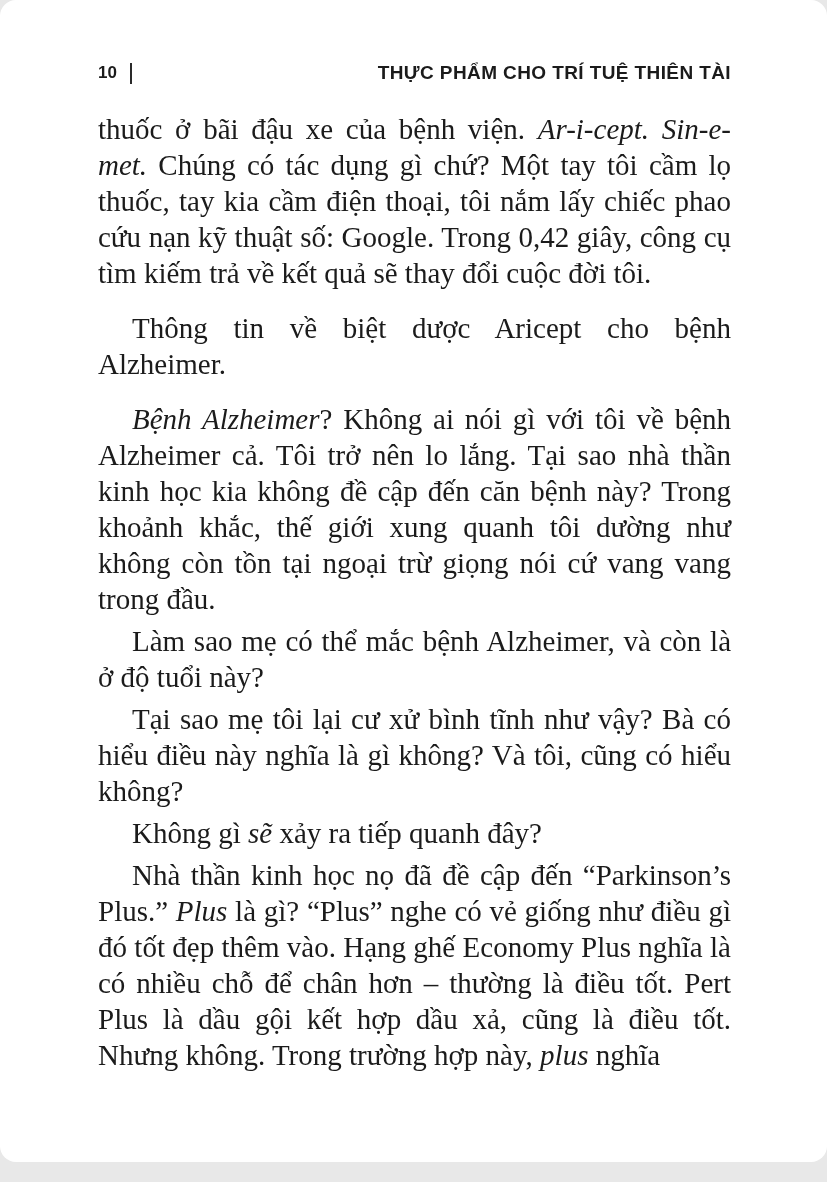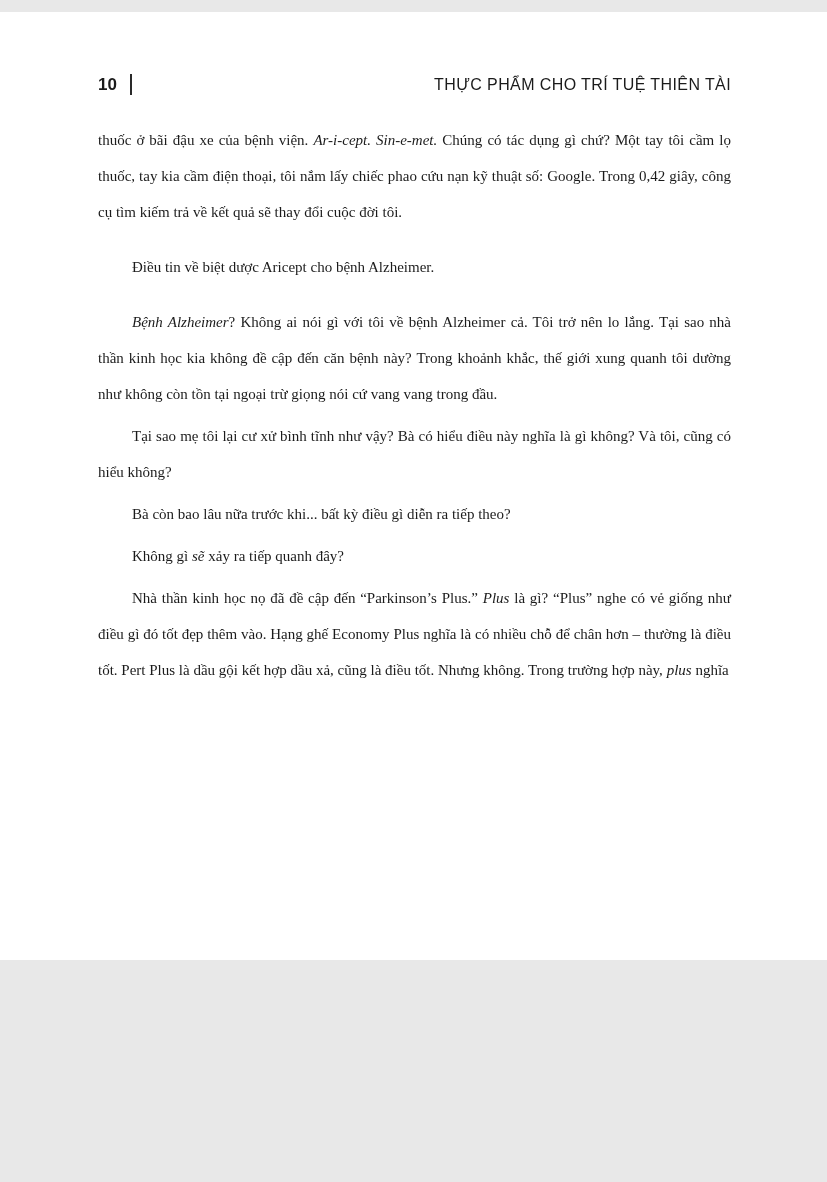--- a/index.html
+++ b/index.html
@@ -3,28 +3,29 @@
 <meta charset="utf-8">
 <style>
   html, body {
     margin: 0;
     padding: 0;
     background: #e8e8e8;
   }
   .page {
     position: relative;
     width: 827px;
-    height: 948px;
-    margin: 12px auto;
+    height: 1162px;
+    margin: 0 auto;
     background: #ffffff;
     box-sizing: border-box;
     padding: 62px 96px 0 98px;
     font-family: "Liberation Serif", serif;
     color: #1b1b1b;
     overflow: hidden;
+    border-radius: 16px;
   }
   .page-header {
     display: flex;
     justify-content: space-between;
     align-items: center;
     margin-bottom: 27px;
   }
   .page-number-wrap {
     display: flex;
     align-items: center;
@@ -37,31 +38,31 @@
   }
   .header-divider {
     display: inline-block;
     width: 2px;
     height: 21px;
     background: #2a2a2a;
     margin-left: 13px;
   }
   .running-title {
     font-family: "Liberation Sans", sans-serif;
-    font-weight: 400;
-    font-size: 16px;
+    font-weight: 700;
+    font-size: 19px;
     letter-spacing: 0.4px;
     color: #1b1b1b;
   }
   .content {
     
   }
   .para {
     margin: 0;
-    font-size: 15px;
+    font-size: 29px;
     line-height: 36px;
     text-align: justify;
     text-justify: inter-word;
   }
   .para + .para {
     margin-top: 6px;
   }
   .para.space-before {
     margin-top: 19px;
   }
@@ -78,20 +79,20 @@
 <div class="page">
   <header class="page-header">
     <div class="page-number-wrap">
       <span class="page-number">10</span>
       <span class="header-divider"></span>
     </div>
     <div class="running-title">THỰC PHẨM CHO TRÍ TUỆ THIÊN TÀI</div>
   </header>
   <main class="content" id="content">
       <p class="para"><span>thuốc ở bãi đậu xe của bệnh viện. </span><em>Ar-i-cept. Sin-e-met.</em><span> Chúng có tác dụng gì chứ? Một tay tôi cầm lọ thuốc, tay kia cầm điện thoại, tôi nắm lấy chiếc phao cứu nạn kỹ thuật số: Google. Trong 0,42 giây, công cụ tìm kiếm trả về kết quả sẽ thay đổi cuộc đời tôi.</span></p>
-      <p class="para indent space-before"><span>Điều tin về biệt dược Aricept cho bệnh Alzheimer.</span></p>
+      <p class="para indent space-before"><span>Thông tin về biệt dược Aricept cho bệnh Alzheimer.</span></p>
       <p class="para indent space-before"><em>Bệnh Alzheimer</em><span>? Không ai nói gì với tôi về bệnh Alzheimer cả. Tôi trở nên lo lắng. Tại sao nhà thần kinh học kia không đề cập đến căn bệnh này? Trong khoảnh khắc, thế giới xung quanh tôi dường như không còn tồn tại ngoại trừ giọng nói cứ vang vang trong đầu.</span></p>
+      <p class="para indent"><span>Làm sao mẹ có thể mắc bệnh Alzheimer, và còn là ở độ tuổi này?</span></p>
       <p class="para indent"><span>Tại sao mẹ tôi lại cư xử bình tĩnh như vậy? Bà có hiểu điều này nghĩa là gì không? Và tôi, cũng có hiểu không?</span></p>
-      <p class="para indent"><span>Bà còn bao lâu nữa trước khi... bất kỳ điều gì diễn ra tiếp theo?</span></p>
       <p class="para indent"><span>Không gì </span><em>sẽ</em><span> xảy ra tiếp quanh đây?</span></p>
       <p class="para indent"><span>Nhà thần kinh học nọ đã đề cập đến “Parkinson’s Plus.” </span><em>Plus</em><span> là gì? “Plus” nghe có vẻ giống như điều gì đó tốt đẹp thêm vào. Hạng ghế Economy Plus nghĩa là có nhiều chỗ để chân hơn – thường là điều tốt. Pert Plus là dầu gội kết hợp dầu xả, cũng là điều tốt. Nhưng không. Trong trường hợp này, </span><em>plus</em><span> nghĩa</span></p>
     </main>
 </div>
 
 </body></html>

